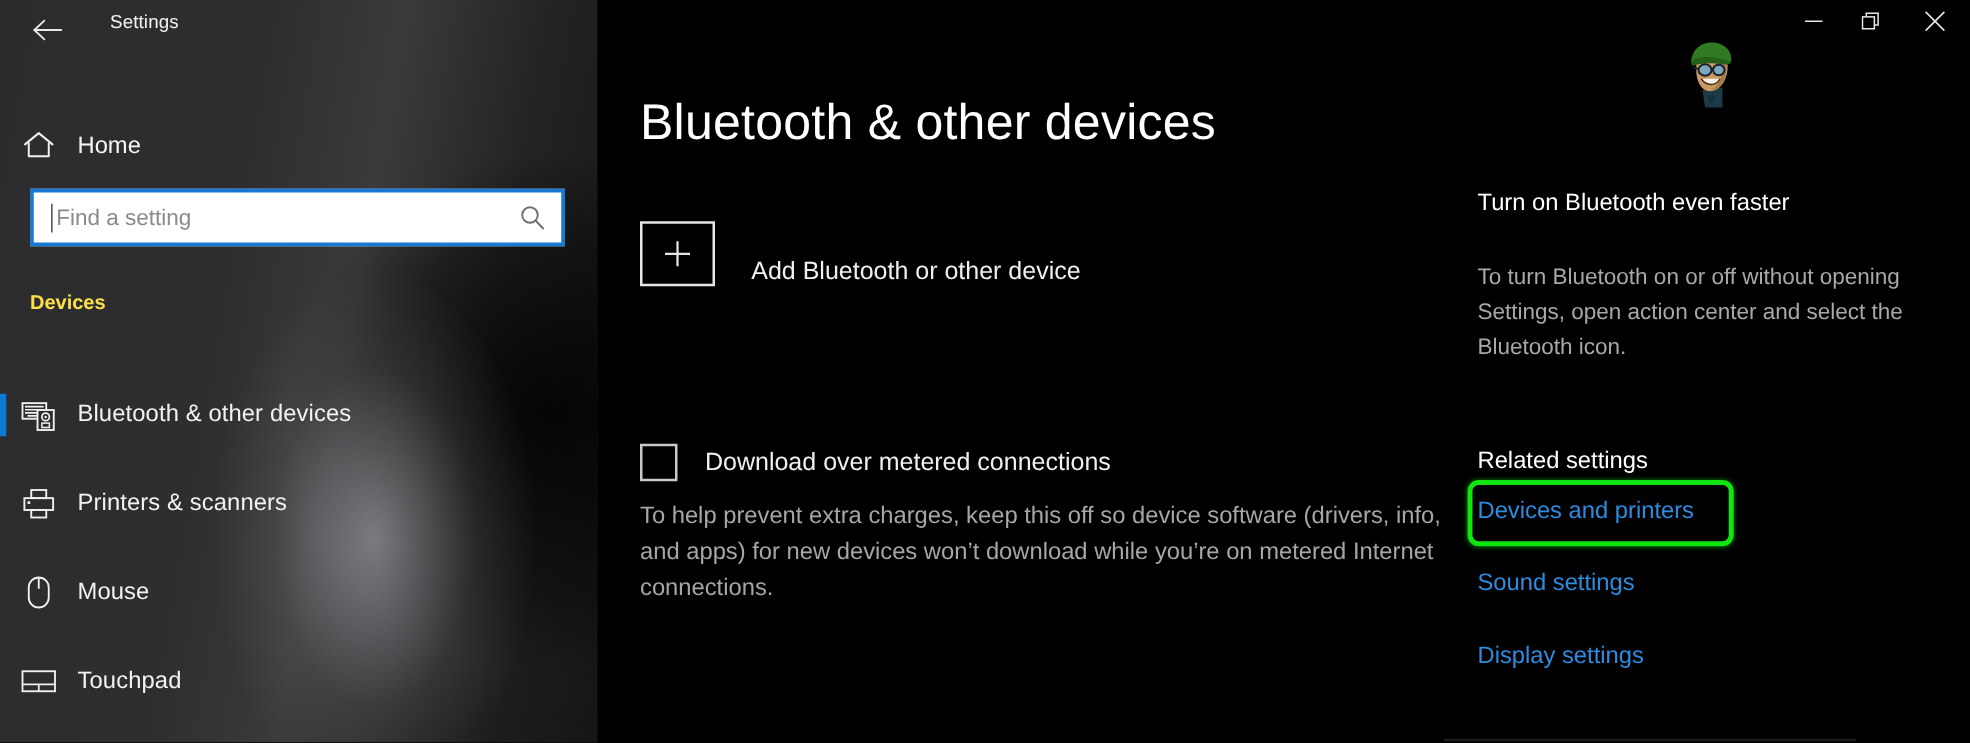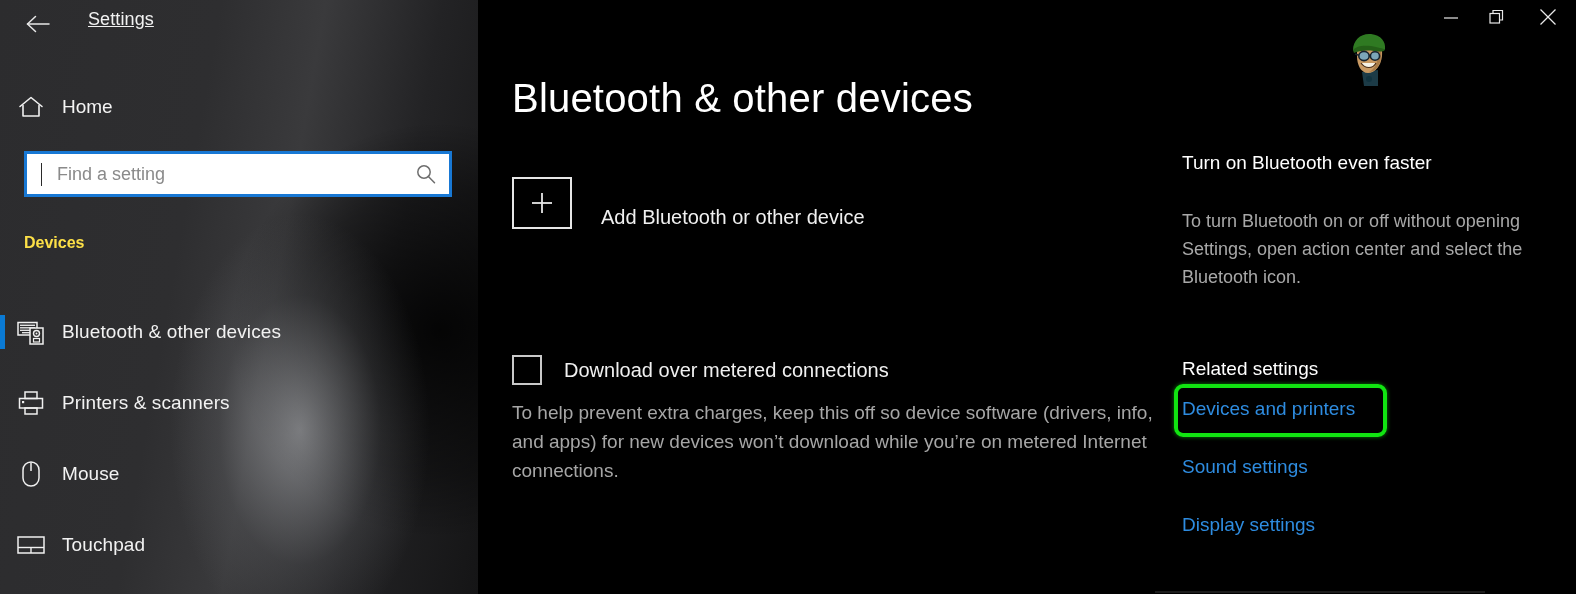--- a/index.html
+++ b/index.html
@@ -34,41 +34,40 @@
 
   
   #back-btn {
     position:absolute; left:18px; top:4px;
     width:42px; height:40px;
     display:flex; align-items:center; justify-content:center;
   }
   #back-btn svg { display:block; }
   #settings-title {
     position:absolute; left:88px; top:9px;
-    font-size:18px; color:#f2f2f2;
+    font-size:15px; color:#f2f2f2;
     letter-spacing:0.1px;
-    text-decoration:underline;
   }
 
   
   #home-row {
     position:absolute; left:0; top:86px;
     width:440px; height:42px;
-    display:flex; align-items:center;
+    display:flex; align-items:flex-end;
   }
   #home-row .ic { width:62px; display:flex; justify-content:center; }
   #home-row .lbl { font-size:19px; color:#f4f4f4; }
 
   
   #search-wrap {
     position:absolute; left:24px; top:151px;
     width:428px; height:46px;
     background:#ffffff;
     border:3px solid #1878d4;
-    display:flex; align-items:center;gap:12px;
+    display:flex; align-items:center;
   }
   #search-caret {
     width:1px; height:23px; background:#2a2a2a;
     margin-left:14px;
   }
   #search-input {
     flex:1; height:100%;
     border:none; outline:none; background:transparent;
     font-family:"Liberation Sans", sans-serif;
     font-size:18px; color:#333;

